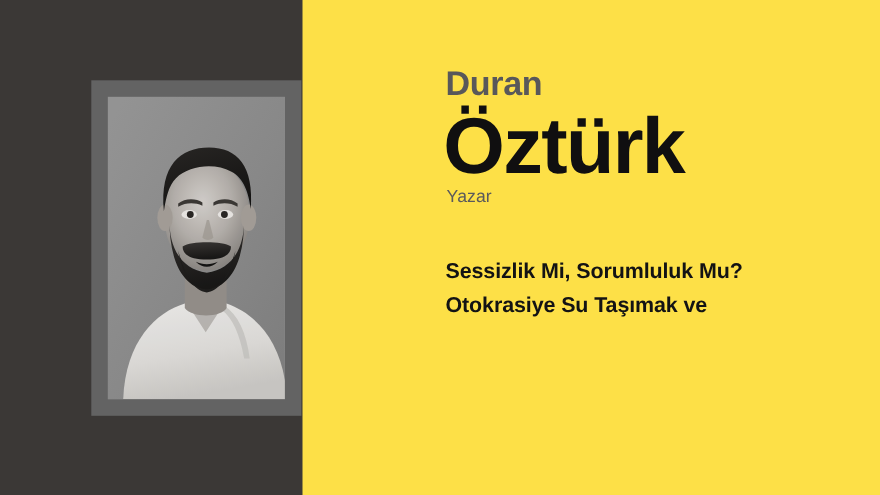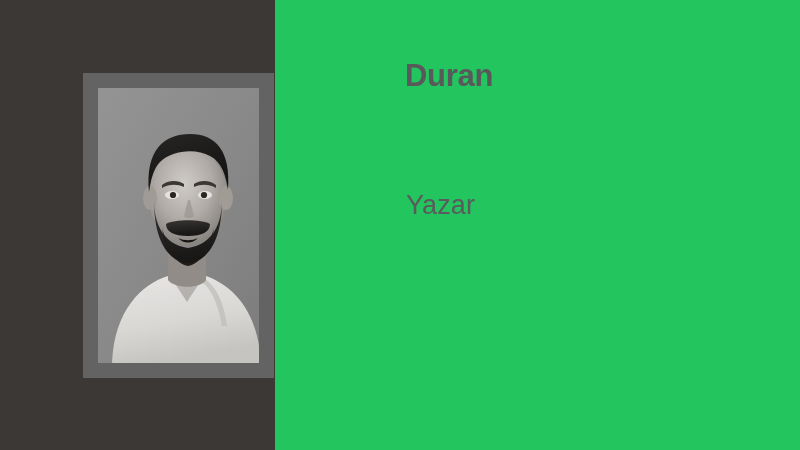--- a/index.html
+++ b/index.html
@@ -12,21 +12,21 @@
     overflow: hidden;
     background: #d5d5d5;
     font-family: "Liberation Sans", sans-serif;
     -webkit-font-smoothing: antialiased;
   }
 
   .card {
     position: relative;
     width: 800px;
     height: 450px;
-    background: #22c55e;
+    background: #fde047;
     overflow: hidden;
   }
 
   
   .dark-panel {
     position: absolute;
     left: 0;
     top: 0;
     width: 275px;
     height: 450px;
@@ -84,22 +84,22 @@
     font-size: 72px;
     font-weight: bold;
     letter-spacing: -1.5px;
     color: #100f10;
     line-height: 1;
   }
 
   .role {
     position: absolute;
     left: 1px;
-    top: 192px;
-    font-size: 27px;
+    top: 172px;
+    font-size: 16px;
     font-weight: normal;
     letter-spacing: 0.1px;
     color: #5b5a5c;
     line-height: 1;
     text-align: center;
   }
 
   .headline {
     position: absolute;
     left: 0;
@@ -197,21 +197,24 @@
 
         <rect x="0" y="0" width="161" height="275" fill="#000" opacity="0.04"></rect>
       </svg>
     </div>
   </div>
 
   <div class="text-col">
 
     <div class="first-name">Duran</div>
 
+    <div class="last-name">Öztürk</div>
 
     <div class="role">Yazar</div>
 
     <div class="headline">
+      <span class="hl-line">Sessizlik Mi, Sorumluluk Mu?</span>
+      <span class="hl-line">Otokrasiye Su Taşımak ve</span>
     </div>
 
 
   </div>
 </div>
 
 </body></html>

